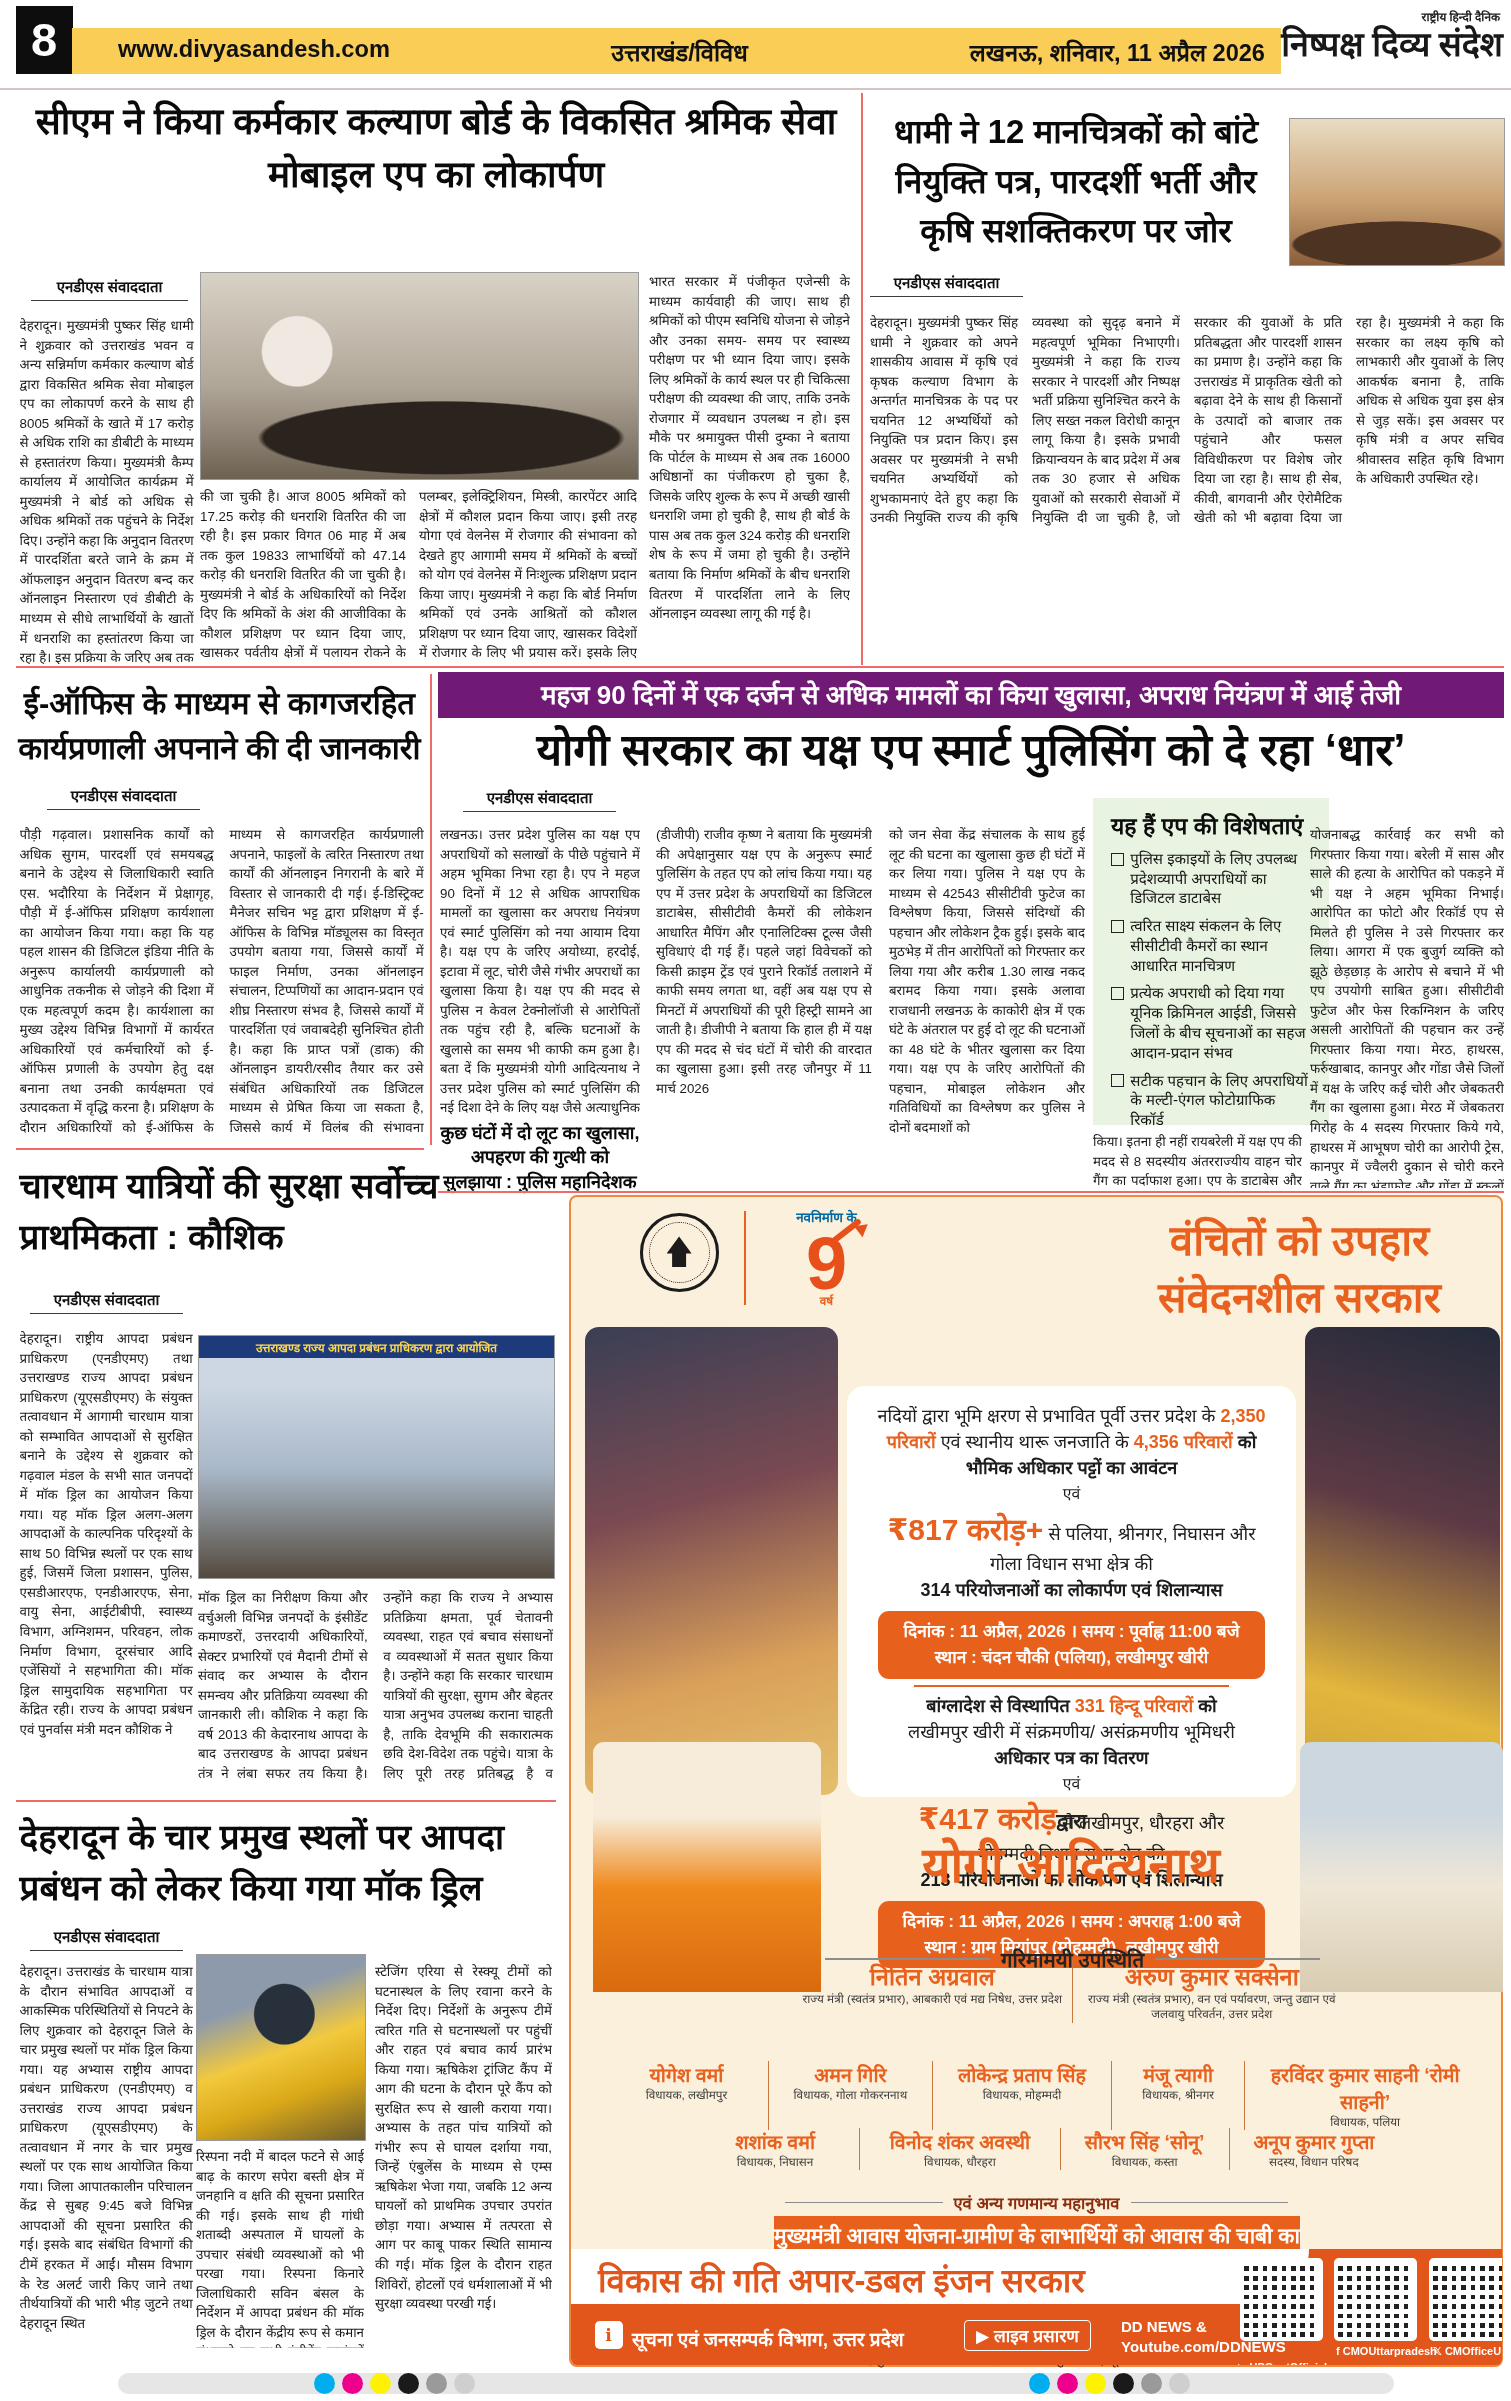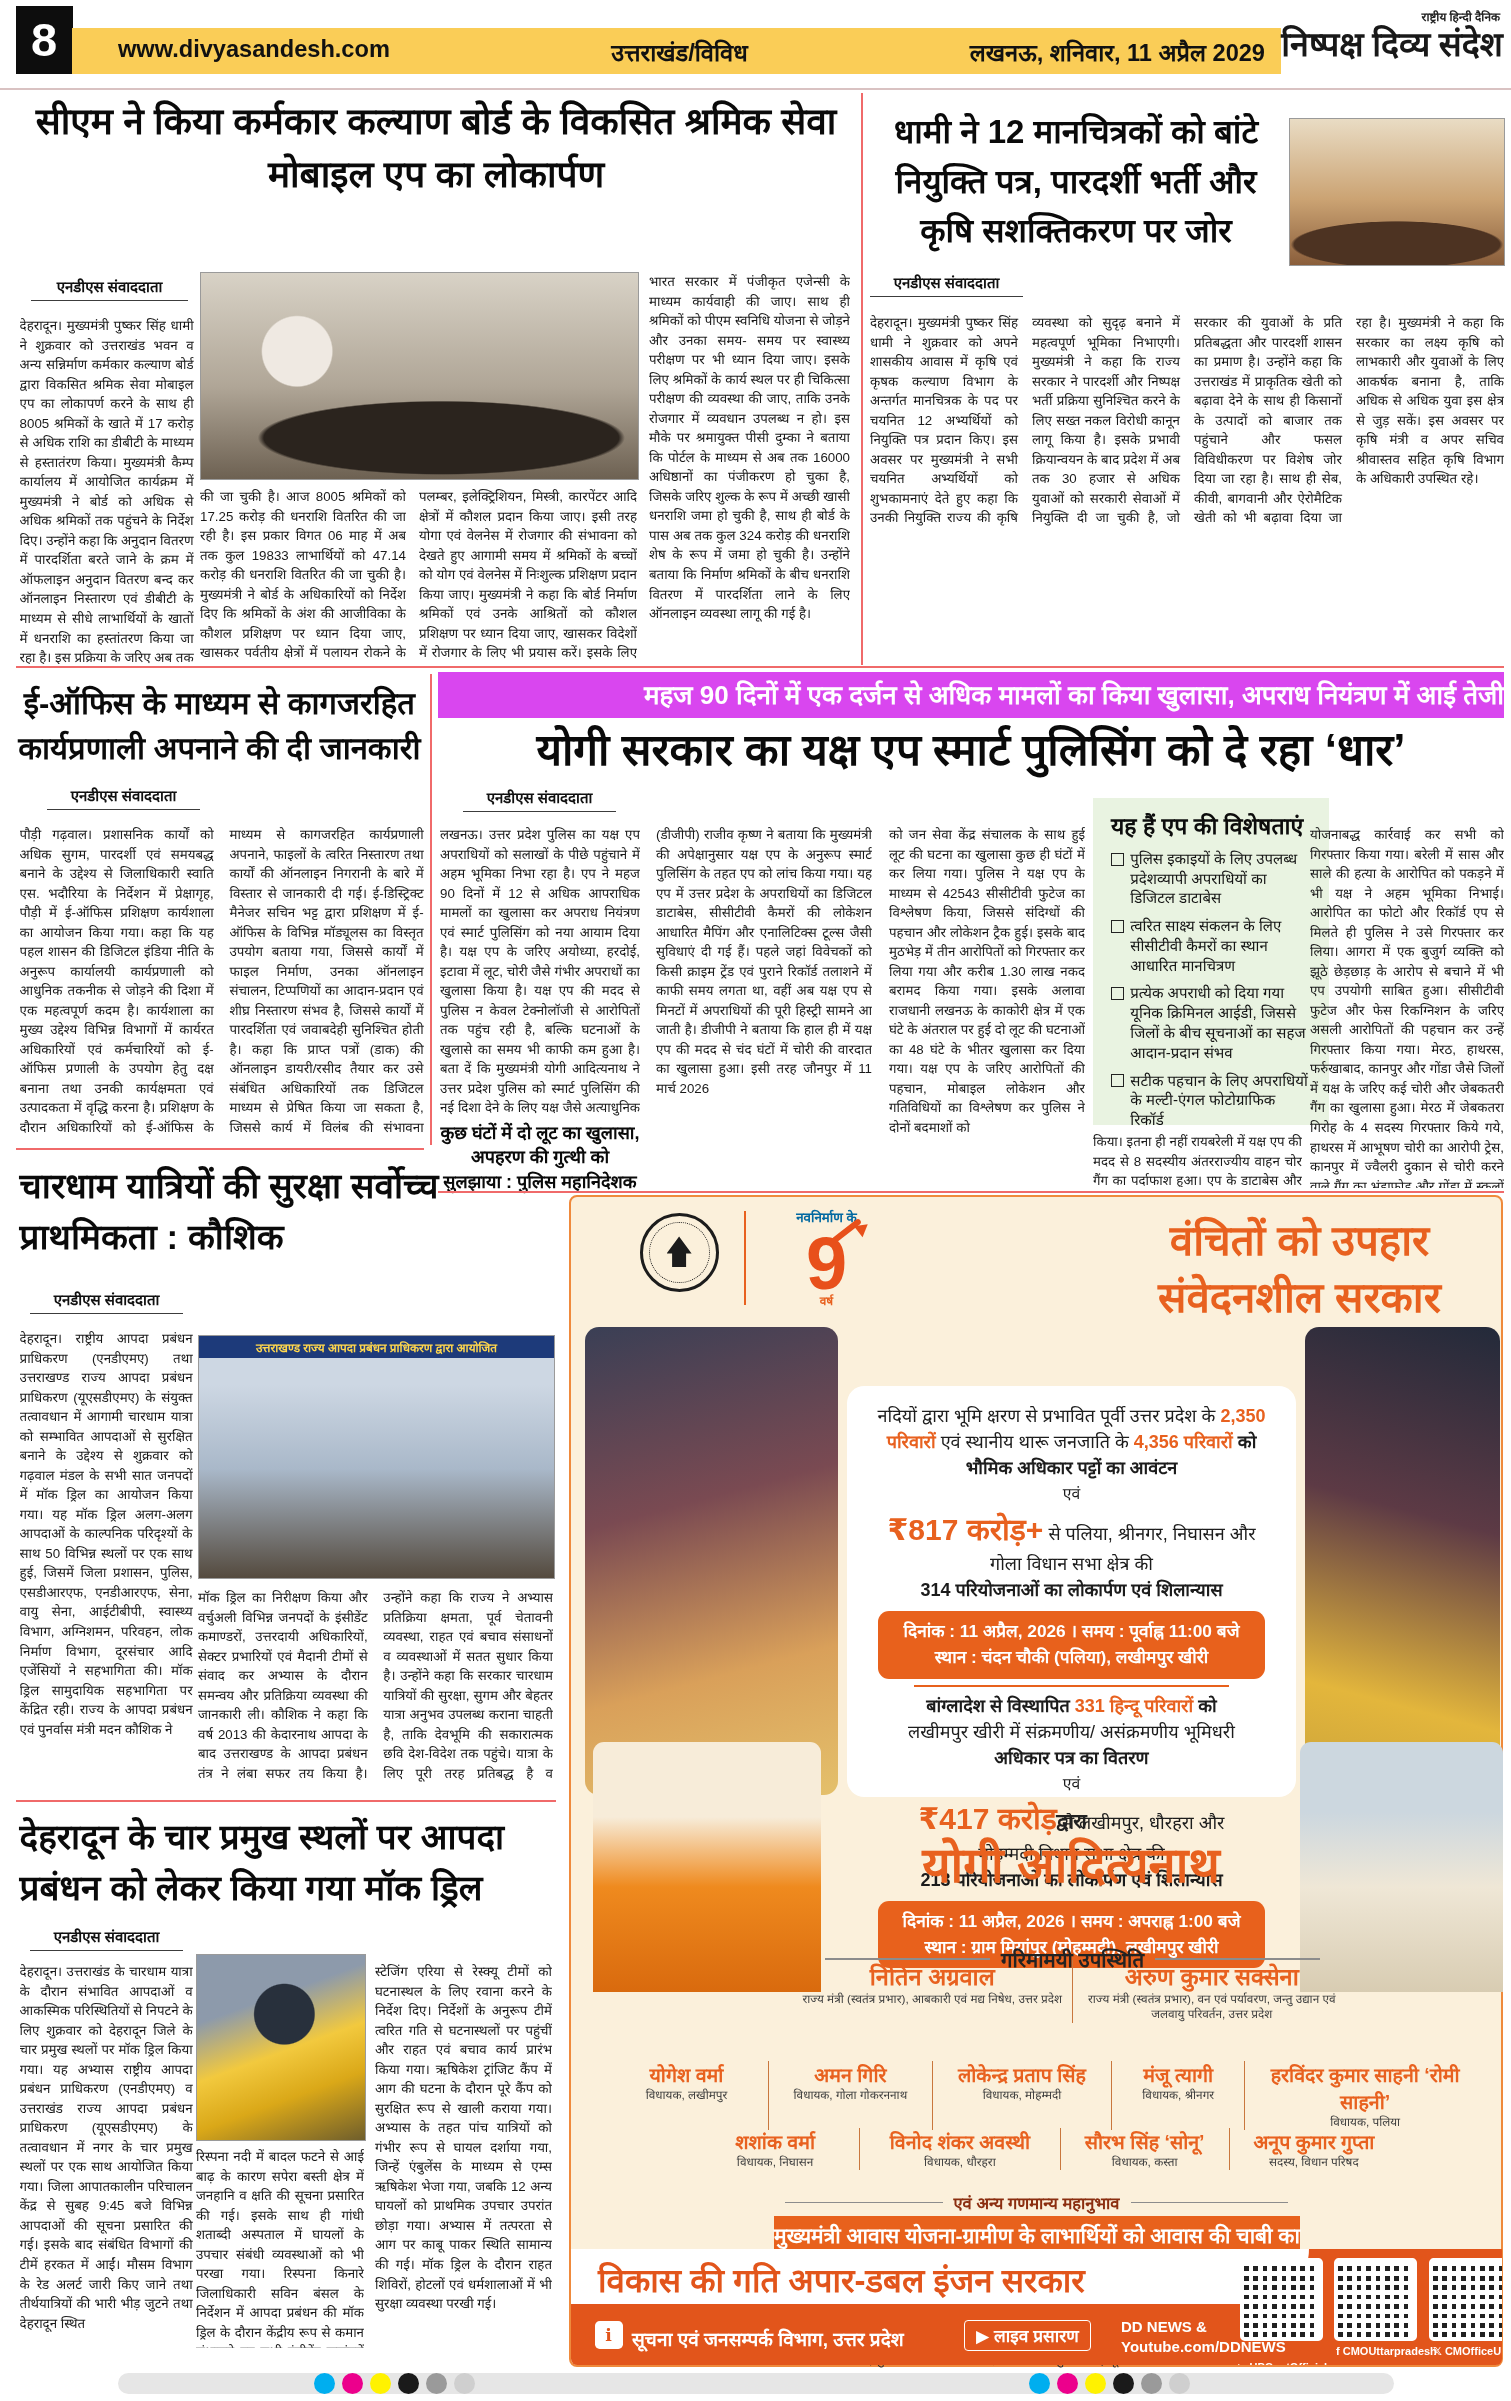--- a/index.html
+++ b/index.html
@@ -25,21 +25,21 @@
   .ph-rescue{background:radial-gradient(circle 31px at 52% 32%, #28303c 0 96%, transparent 100%),
              linear-gradient(160deg,#8d9aab 0 28%,#f2c93e 52%,#daa818 72%,#6f5e2c);}
   .ph-adL{border:none;border-radius:14px;
           background:linear-gradient(165deg,#3a3f55,#7a4a52 38%,#d9a05a 72%,#e4c06b);}
   .ph-adR{border:none;border-radius:14px;
           background:linear-gradient(195deg,#232a3a,#5d3a45 40%,#e3b63c 78%,#caa23a);}
   .ph-yogi{border:none;border-radius:11px 11px 0 0;
            background:linear-gradient(180deg,#f7ecd9 0 30%,#ef8a1e 58%,#d96a0e);}
   .ph-modi{border:none;border-radius:11px 11px 0 0;
            background:linear-gradient(180deg,#ccd7df 0 28%,#efe7d6 58%,#d8ccb2);}
-  .kicker{background:#d946ef;color:#ffffff;font-weight:bold;text-align:right;}
+  .kicker{background:#701a75;color:#ffffff;font-weight:bold;text-align:center;}
   .greenbox{background:#e9f3e1;}
   .gb-item{display:flex;gap:6.3px;font-size:15px;line-height:1.32;color:#141414;margin-top:7.9px;}
   .gb-sq{flex:0 0 auto;width:11px;height:11px;border:1.6px solid #222;margin-top:3.9px;}
   .orange{color:#e8611f;}
   .adbg{background:#fbf0db;border:2.4px solid #ef8a3c;border-radius:7.9px;}
   .adwhite{background:#ffffff;border-radius:17.3px;text-align:center;}
   .datebox{background:#e8611c;color:#fff;font-weight:bold;font-size:17.3px;line-height:1.5;
            border-radius:11px;padding:7.9px 11px;text-align:center;}
   .nmO{color:#e8611f;font-weight:bold;}
   .nmD{color:#3c3c3c;font-size:11.8px;line-height:1.3;}
@@ -55,21 +55,21 @@
 </head>
 <body>
 
 <div id="page">
 
   <div class="abs" style="left:15.7px;top:6.3px;width:57px;height:68px;background:#0d0d0d;color:#fff;
               font-size:47px;font-weight:bold;text-align:center;line-height:68px;">8</div>
   <div class="abs" style="left:72px;top:28px;width:1209px;height:46px;background:#facd57;"></div>
   <div class="abs" style="left:118px;top:36px;font-size:23.6px;font-weight:bold;color:#111;">www.divyasandesh.com</div>
   <div class="abs" style="left:550px;top:36px;width:259px;text-align:center;font-size:23.6px;font-weight:bold;color:#111;">उत्तराखंड/विविध</div>
-  <div class="abs" style="left:927px;top:36px;width:338px;text-align:right;font-size:23.6px;font-weight:bold;color:#111;">लखनऊ, शनिवार, 11 अप्रैल 2029</div>
+  <div class="abs" style="left:927px;top:36px;width:338px;text-align:right;font-size:23.6px;font-weight:bold;color:#111;">लखनऊ, शनिवार, 11 अप्रैल 2026</div>
   <div class="abs" style="left:1288px;top:7.9px;width:212px;text-align:right;font-size:11.8px;font-weight:bold;color:#222;">राष्ट्रीय हिन्दी दैनिक</div>
   <div class="abs" style="left:1256px;top:20.4px;width:247px;text-align:right;font-size:34px;font-weight:bold;color:#181818;
               font-family:'Liberation Serif','DejaVu Serif',serif;">निष्पक्ष दिव्य संदेश</div>
   <div class="abs" style="left:0;top:88px;width:1512px;height:1.6px;background:#d9c2c2;"></div>
 
   <div class="abs hl" style="left:23.6px;top:96px;width:825px;font-size:37px;line-height:1.42;">सीएम ने किया कर्मकार कल्याण बोर्ड के विकसित श्रमिक सेवा मोबाइल एप का लोकार्पण</div>
   <div class="abs byline" style="left:31px;top:276px;width:157px;">एनडीएस संवाददाता</div>
   <div class="abs body" style="left:19.6px;top:316px;width:174px;height:348px;">देहरादून। मुख्यमंत्री पुष्कर सिंह धामी ने शुक्रवार को उत्तराखंड भवन व अन्य सन्निर्माण कर्मकार कल्याण बोर्ड द्वारा विकसित श्रमिक सेवा मोबाइल एप का लोकापर्ण करने के साथ ही 8005 श्रमिकों के खाते में 17 करोड़ से अधिक राशि का डीबीटी के माध्यम से हस्तातंरण किया। मुख्यमंत्री कैम्प कार्यालय में आयोजित कार्यक्रम में मुख्यमंत्री ने बोर्ड को अधिक से अधिक श्रमिकों तक पहुंचने के निर्देश दिए। उन्होंने कहा कि अनुदान वितरण में पारदर्शिता बरते जाने के क्रम में ऑफलाइन अनुदान वितरण बन्द कर ऑनलाइन निस्तारण एवं डीबीटी के माध्यम से सीधे लाभार्थियों के खातों में धनराशि का हस्तांतरण किया जा रहा है। इस प्रक्रिया के जरिए अब तक 11828 लाभार्थियों को कुल 29.89 करोड़ की धनराशि वितरित</div>
   <div class="photo ph-meeting" style="left:200px;top:272px;width:437px;height:206px;"></div>
   <div class="abs body" style="left:200px;top:487px;width:206px;height:177px;">की जा चुकी है। आज 8005 श्रमिकों को 17.25 करोड़ की धनराशि वितरित की जा रही है। इस प्रकार विगत 06 माह में अब तक कुल 19833 लाभार्थियों को 47.14 करोड़ की धनराशि वितरित की जा चुकी है। मुख्यमंत्री ने बोर्ड के अधिकारियों को निर्देश दिए कि श्रमिकों के अंश की आजीविका के कौशल प्रशिक्षण पर ध्यान दिया जाए, खासकर पर्वतीय क्षेत्रों में पलायन रोकने के लिए स्थानीय श्रमिकों को</div>

